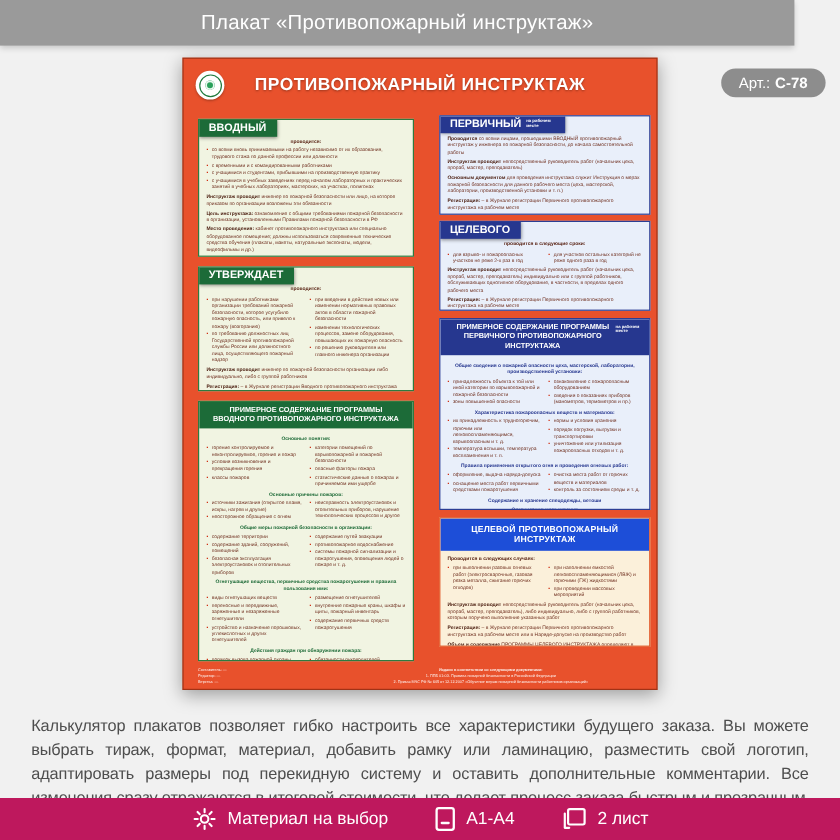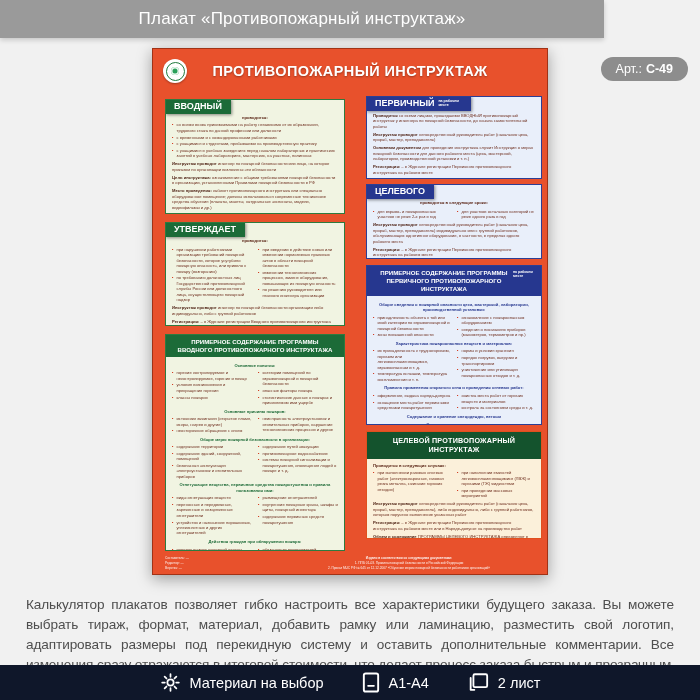--- a/index.html
+++ b/index.html
@@ -1,20 +1,20 @@
 <!DOCTYPE html>
 <html><head>
 <meta charset="utf-8">
 <style>
   html,body{margin:0;padding:0;}
   body{width:700px;height:700px;position:relative;background:#f1f1f1;
        font-family:"Liberation Sans",sans-serif;overflow:hidden;}
 
   
-  .top-bar{position:absolute;left:0;top:0;width:604px;height:38px;background:#9a9a9a;
+  .top-bar{position:absolute;left:0;top:0;width:662px;height:38px;background:#9a9a9a;
            box-shadow:0 2px 5px rgba(0,0,0,.18);display:flex;align-items:center;justify-content:center;z-index:5;}
   .top-bar h1{margin:0;font-size:17px;font-weight:400;color:#fff;letter-spacing:.2px;}
 
   
   .art-badge{position:absolute;top:57px;right:12px;height:24px;background:#8d8d8d;border-radius:13px;
              color:#fff;font-size:12.5px;display:flex;align-items:center;padding:0 15px;gap:4px;}
   .art-badge b{font-weight:700;}
 
   
   .poster{position:absolute;left:152px;top:48px;width:396px;height:527px;background:#e8512c;
@@ -38,21 +38,21 @@
 
   .tab{position:absolute;top:-1px;left:-1px;padding:2px 9px 3px;color:#fff;font-weight:700;font-size:9px;
        display:flex;align-items:center;gap:4px;box-shadow:1px 1px 3px rgba(0,0,0,.45);white-space:nowrap;z-index:2;}
   .tab-green{background:#1c6b38;}
   .tab-blue{background:#26378f;}
   .tab .tab-badge{font-weight:700;font-size:3.6px;line-height:1.15;width:24px;white-space:normal;text-align:left;}
 
   .bar{position:relative;color:#fff;font-weight:700;text-align:center;padding:3px 26px 3px 6px;line-height:1.3;}
   .bar-green{background:#1c6b38;}
   .bar-blue{background:#26378f;}
-  .bar-red{background:#14532d;padding:4px 6px;font-size:7.2px;letter-spacing:.2px;text-align:center;}
+  .bar-red{background:#1d4ed8;padding:4px 6px;font-size:7.2px;letter-spacing:.2px;text-align:center;}
   .bar .line{display:block;font-size:6.1px;}
   .bar .bar-badge{position:absolute;right:3px;top:4px;width:25px;font-size:3.5px;line-height:1.15;font-weight:700;text-align:left;}
 
   .panel-body{padding:3px 6px 3px;font-size:4.15px;line-height:1.32;color:#703020;}
   .pad-top{padding-top:13px;}
 
   .b-center{text-align:center;font-weight:700;color:#5a2415;margin:2px 0;}
   .b-strong{font-weight:700;color:#5a2415;margin:1px 0;}
   .b-program{text-align:center;font-weight:700;margin-top:3.5px;font-size:4.3px;}
   .panel-green .b-program{color:#14532a;}
@@ -71,35 +71,35 @@
   .poster-credits{display:flex;gap:26px;padding:5px 12px 0;align-items:flex-start;}
   .credits-left{width:92px;font-size:3.2px;line-height:1.5;color:rgba(255,255,255,.92);}
   .credits-center{flex:1;font-size:3.2px;line-height:1.5;color:rgba(255,255,255,.92);text-align:center;}
   .credits-center .c-title{font-weight:700;}
 
   
   .description{position:absolute;left:14px;right:14px;top:583px;margin:12px;
                font-size:13.6px;line-height:1.48;color:#4e4e4e;text-align:justify;letter-spacing:-.1px;}
 
   
-  .bottom-bar{position:absolute;left:0;bottom:0;width:700px;height:35px;background:#0f172a;
+  .bottom-bar{position:absolute;left:0;bottom:0;width:700px;height:35px;background:#be185d;
               display:flex;align-items:center;justify-content:center;gap:38px;}
   .foot-item{display:flex;align-items:center;gap:9px;color:#fff;font-size:14.5px;}
   .foot-item svg{display:block;}
 </style>
 </head>
 <body>
 
 <header class="top-bar">
   <h1>Плакат «Противопожарный инструктаж»</h1>
 </header>
 
 <div class="art-badge">
   <span>Арт.:</span>
-  <b>С-49</b>
+  <b>С-78</b>
 </div>
 
 <div class="poster">
   <div class="poster-header">
     <span class="logo">
       <span class="ring">
           <span class="core"></span>
         </span>
     </span>
     <div class="poster-title">ПРОТИВОПОЖАРНЫЙ ИНСТРУКТАЖ</div>

